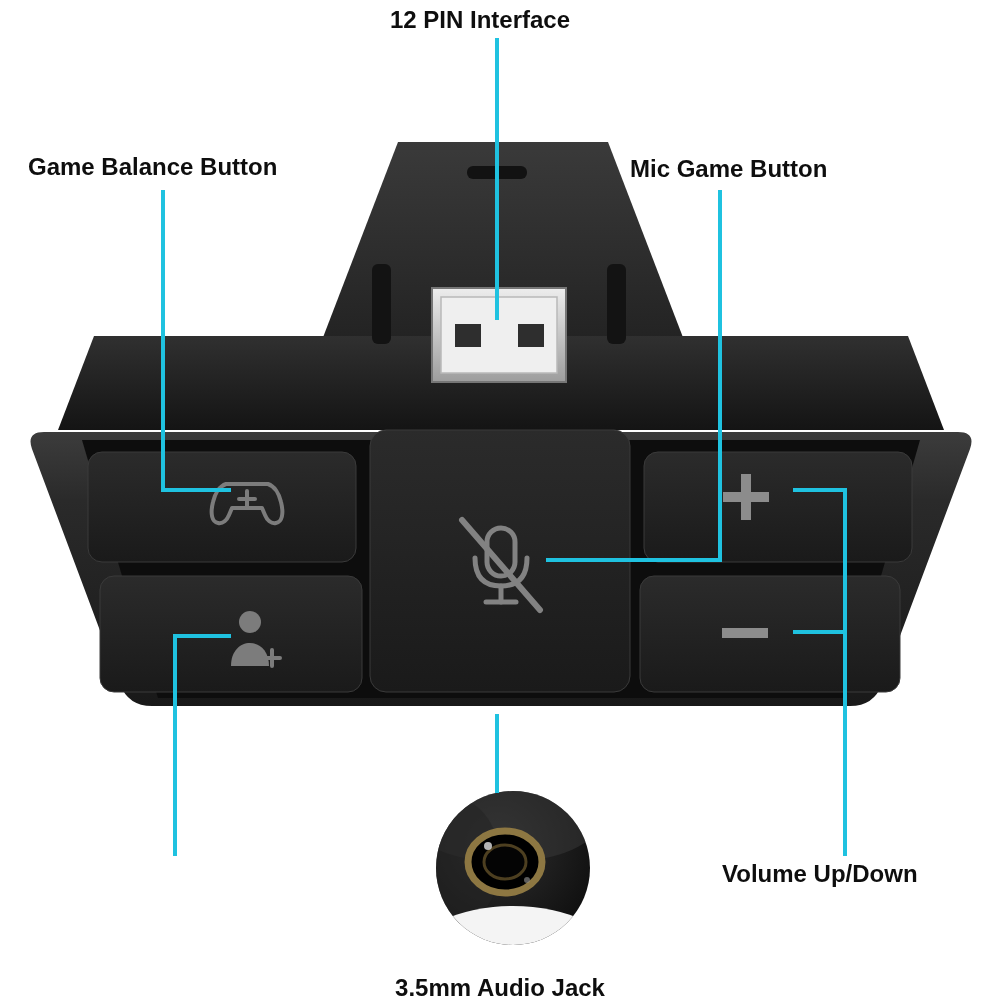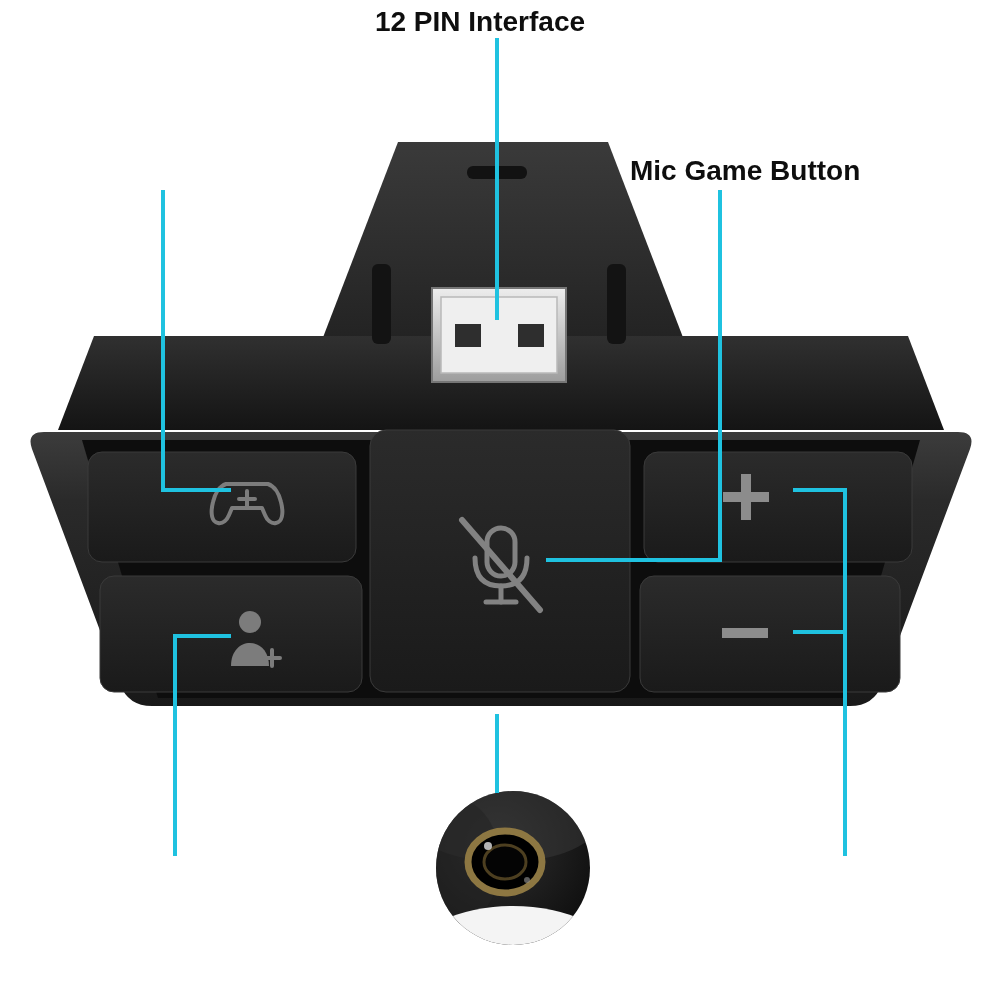--- a/index.html
+++ b/index.html
@@ -15,21 +15,21 @@
   svg.device-art { position: absolute; left: 0; top: 0; z-index: 1; }
   .line {
     position: absolute;
     background: var(--accent);
     z-index: 2;
   }
   .callout-label {
     position: absolute;
     z-index: 3;
     font-weight: bold;
-    font-size: 28px;
+    font-size: 24px;
     color: #0e0e0e;
     white-space: nowrap;
   }
   .label-center { text-align: center; }
 </style>
 </head>
 <body>
 
 <div class="canvas">
 
@@ -156,19 +156,22 @@
   <div class="line" style="left:793px; top:630px; width:54px; height:4px;"></div>
   <div class="line" style="left:843px; top:488px; width:4px;  height:368px;"></div>
 
   <div class="line" style="left:173px; top:634px; width:58px; height:4px;"></div>
   <div class="line" style="left:173px; top:634px; width:4px;  height:222px;"></div>
 
   <div class="line" style="left:495px; top:714px; width:4px;  height:79px;"></div>
 
   <div class="callout-label label-center" style="left:280px; top:6px; width:400px;">12 PIN Interface</div>
 
+  <div class="callout-label" style="left:28px; top:153px;">Game Balance Button</div>
 
   <div class="callout-label" style="left:630px; top:155px;">Mic Game Button</div>
 
 
+  <div class="callout-label" style="left:722px; top:860px;">Volume Up/Down</div>
 
+  <div class="callout-label label-center" style="left:300px; top:974px; width:400px;">3.5mm Audio Jack</div>
 
 </div>
 
 </body></html>

